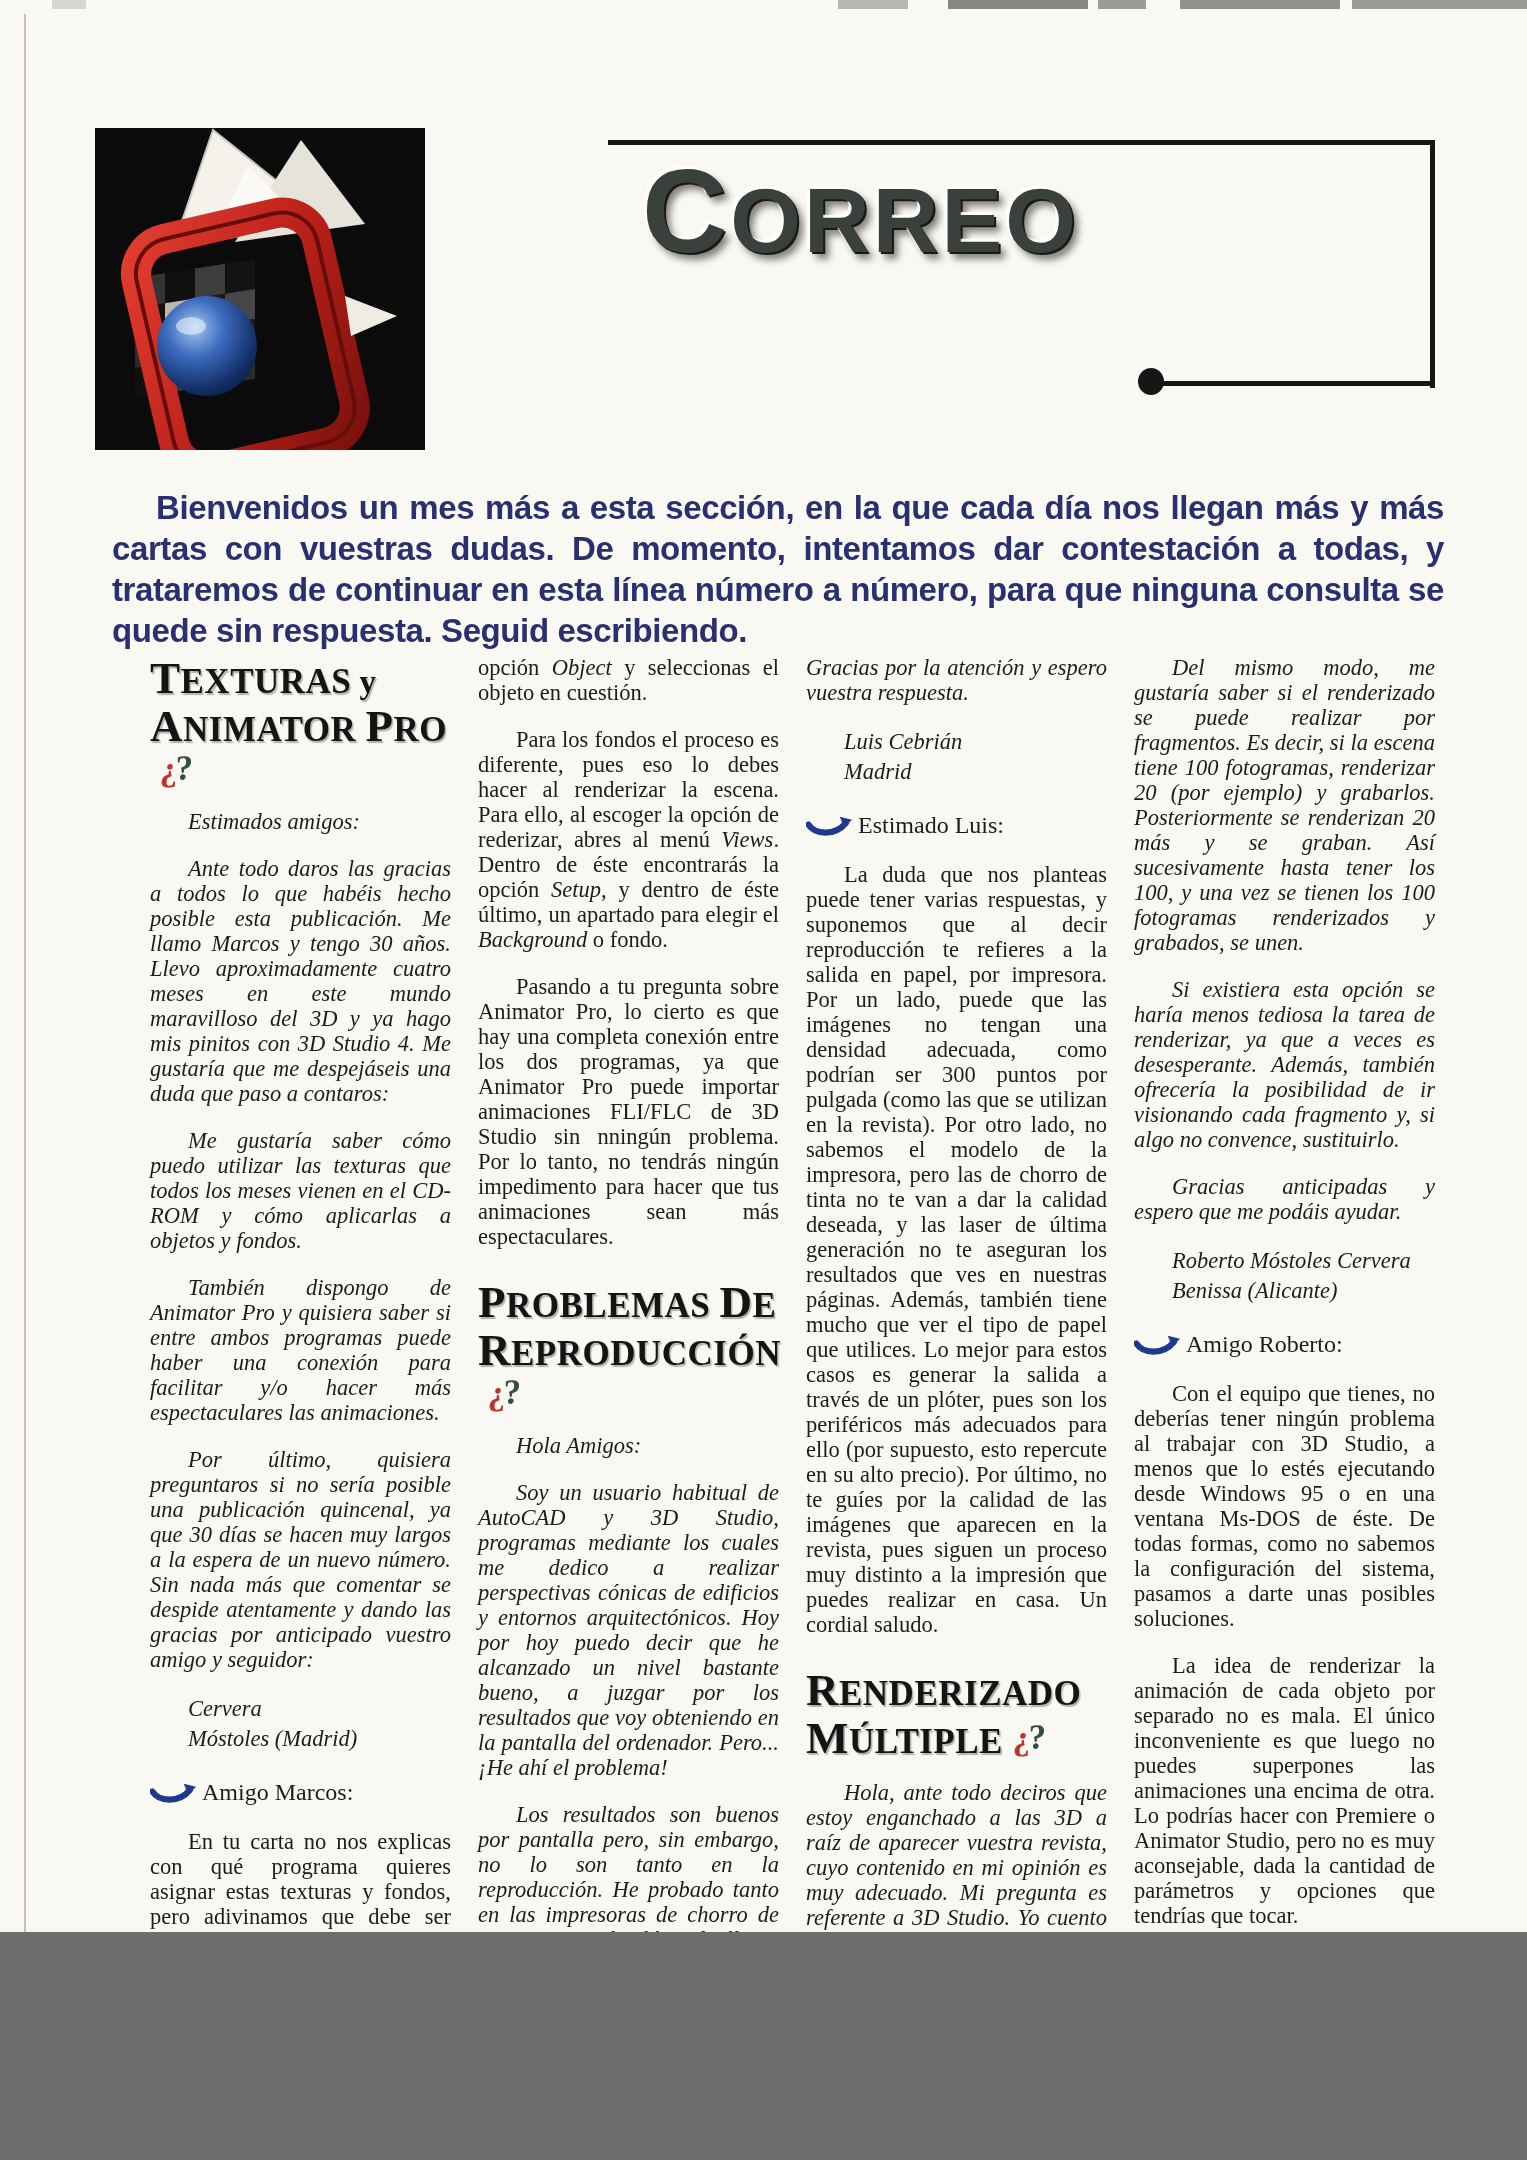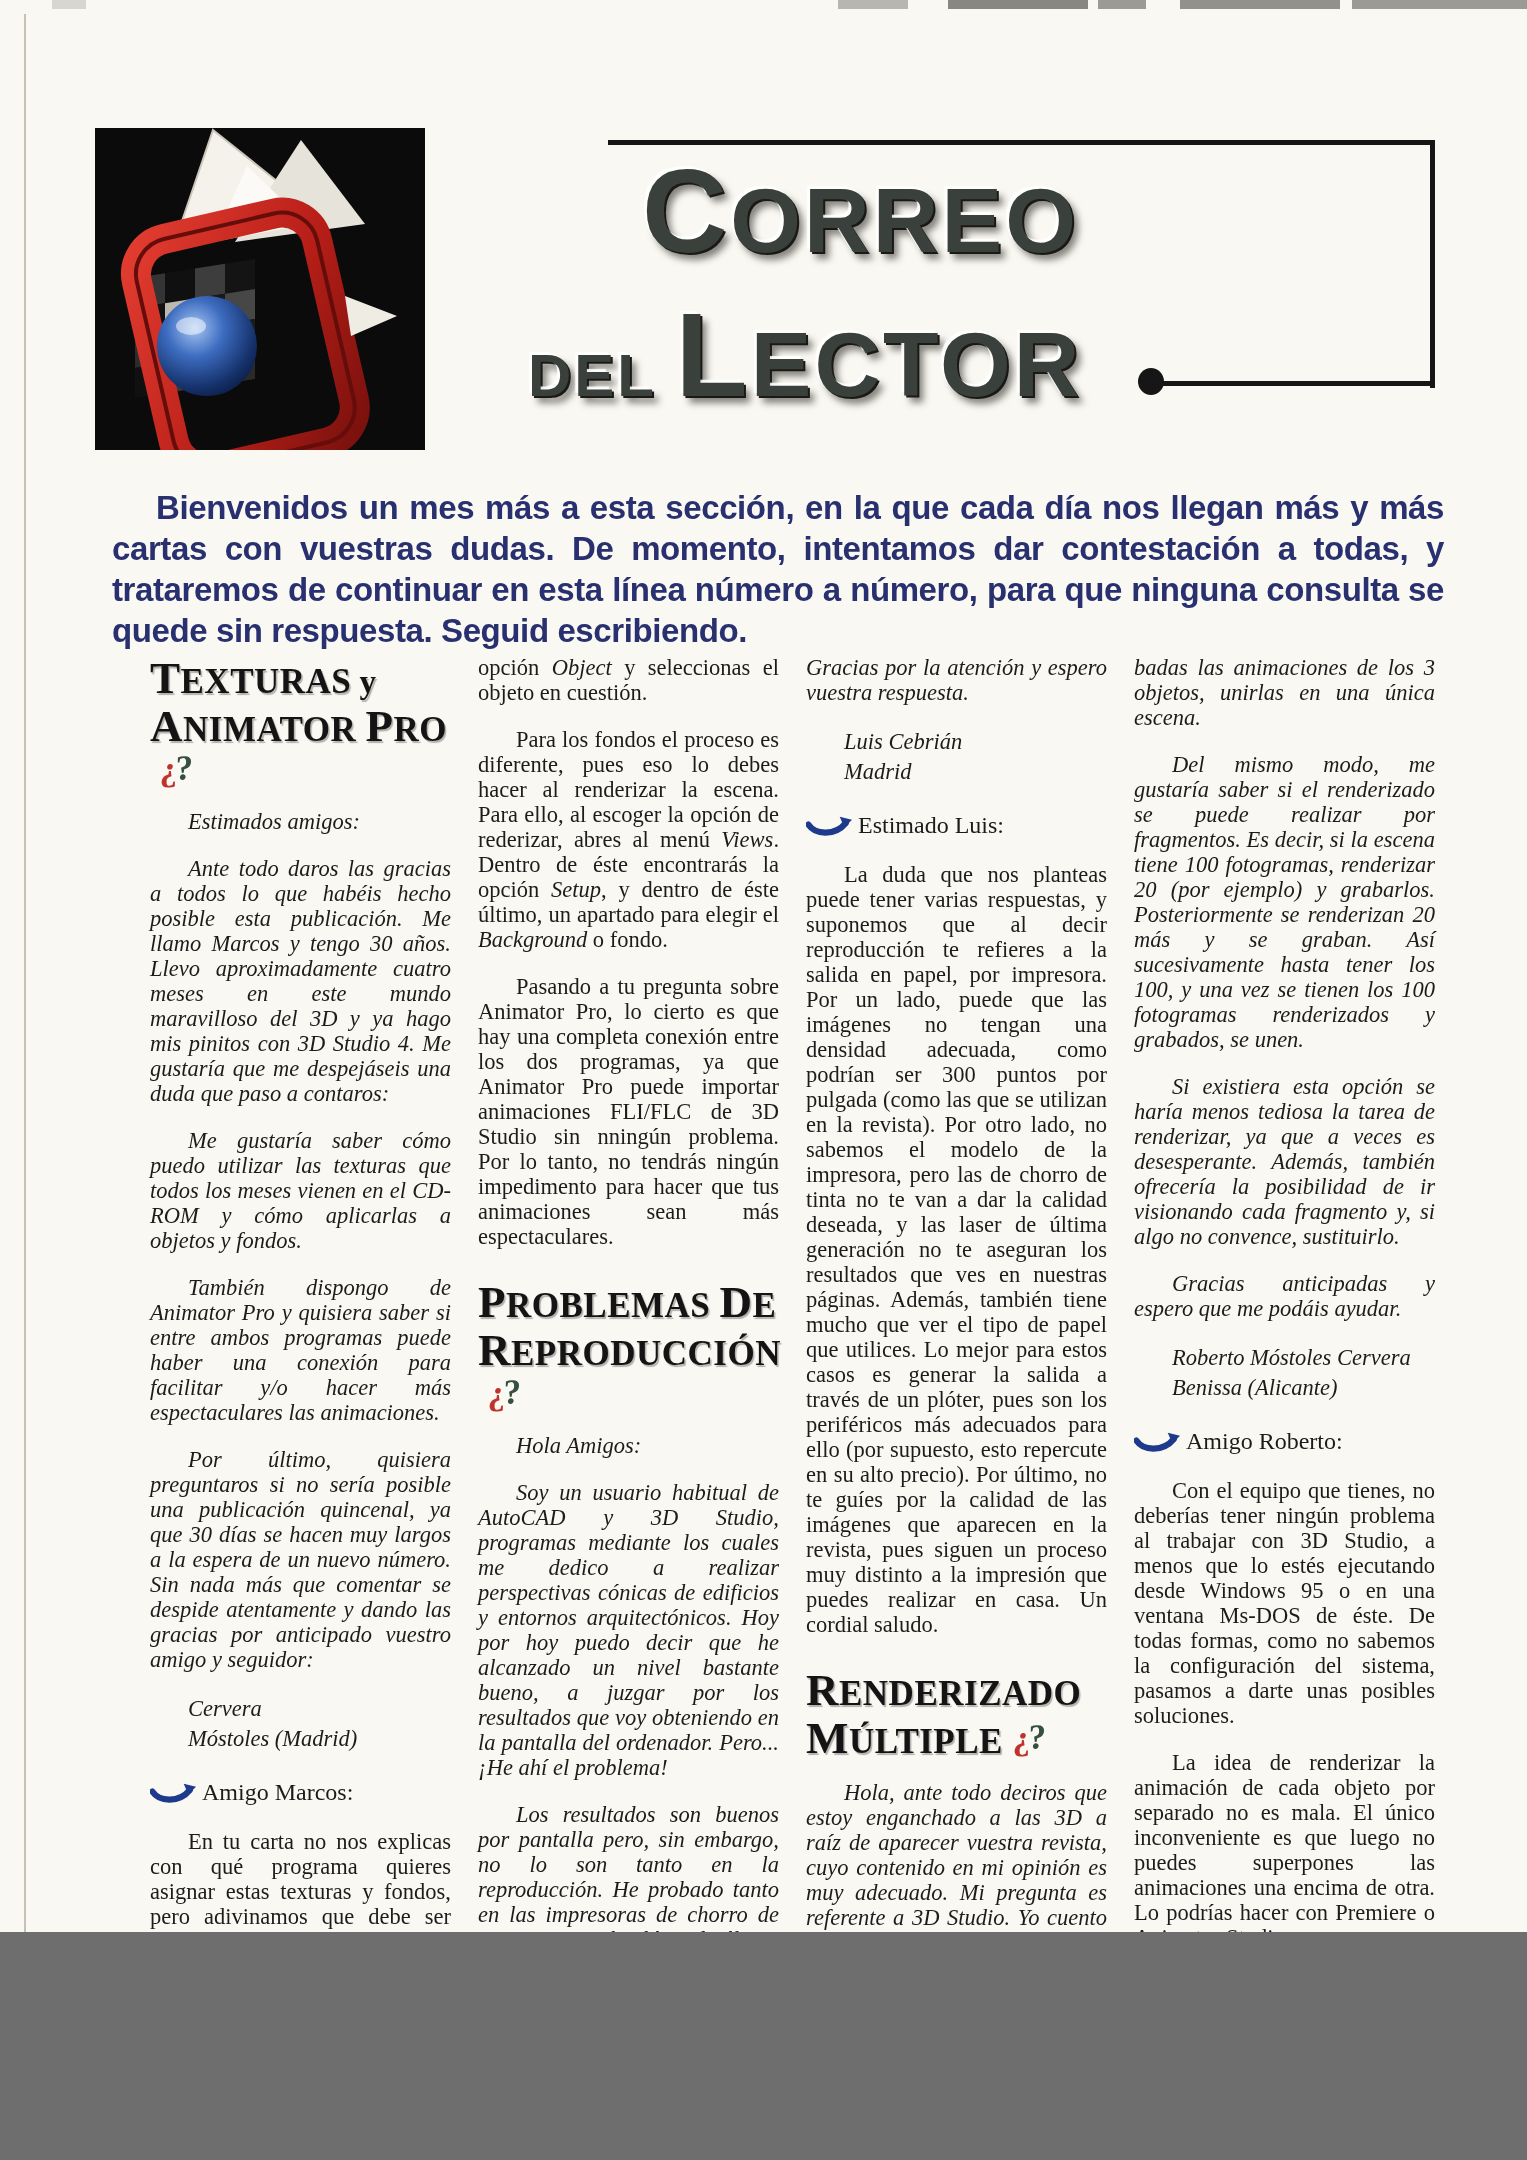--- a/index.html
+++ b/index.html
@@ -128,21 +128,20 @@
       <ellipse cx="96" cy="198" rx="15" ry="9" fill="rgba(255,255,255,0.5)"></ellipse>
     </svg>
   </div>
 
   <div class="rule-top"></div>
   <div class="rule-right"></div>
   <div class="rule-mid"></div>
   <div class="title-bullet"></div>
 
   <div class="title-l1"><span class="t-ini">C</span><span class="t-rest">ORREO</span></div>
-  <div class="title-l2"><span class="t-mid">DEL </span><span class="t-ini">L</span><span class="t-rest">ECTOR</span></div>
 
   <div class="intro">Bienvenidos un mes más a esta sección, en la que cada día nos llegan más y más cartas con vuestras dudas. De momento, intentamos dar contestación a todas, y trataremos de continuar en esta línea número a número, para que ninguna consulta se quede sin respuesta. Seguid escribiendo.</div>
 
   <div class="cols">
 
     <div class="col">
       <h2 class="sec-h">
         <span class="hline"><span class="ini">T</span><span>EXTURAS</span><span class="low"> y</span></span>
         <span class="hline"><span><span class="ini">A</span><span>NIMATOR </span><span class="ini">P</span><span>RO</span></span><span class="qicon"><span class="q1">¿</span><span class="q2">?</span></span></span>
       </h2>
@@ -199,21 +198,20 @@
         <p>La duda que nos planteas puede tener varias respuestas, y suponemos que al decir reproducción te refieres a la salida en papel, por impresora. Por un lado, puede que las imágenes no tengan una densidad adecuada, como podrían ser 300 puntos por pulgada (como las que se utilizan en la revista). Por otro lado, no sabemos el modelo de la impresora, pero las de chorro de tinta no te van a dar la calidad deseada, y las laser de última generación no te aseguran los resultados que ves en nuestras páginas. Además, también tiene mucho que ver el tipo de papel que utilices. Lo mejor para estos casos es generar la salida a través de un plóter, pues son los periféricos más adecuados para ello (por supuesto, esto repercute en su alto precio). Por último, no te guíes por la calidad de las imágenes que aparecen en la revista, pues siguen un proceso muy distinto a la impresión que puedes realizar en casa. Un cordial saludo.</p>
       </div>
       <h2 class="sec-h mid">
         <span class="hline"><span class="ini">R</span><span>ENDERIZADO</span></span>
         <span class="hline"><span><span class="ini">M</span><span>ÚLTIPLE</span></span><span class="qicon"><span class="q1">¿</span><span class="q2">?</span></span></span>
       </h2>
       <p class="letter">Hola, ante todo deciros que estoy enganchado a las 3D a raíz de aparecer vuestra revista, cuyo contenido en mi opinión es muy adecuado. Mi pregunta es referente a 3D Studio. Yo cuento con un Pentium 200 MMX con 64 MB de RAM. Aún con este equipo, a la hora de realizar el renderizado de una animación un poco compleja el tiempo se hace interminable. Quisiera saber si existe alguna forma de, por ejemplo, si en una escena hay 3 objetos animados, renderizar cada uno por separado y, una vez renderizadas y gra-</p>
     </div>
 
     <div class="col">
-      <p class="letter noind">badas las animaciones de los 3 objetos, unirlas en una única escena.</p>
       <p class="letter">Del mismo modo, me gustaría saber si el renderizado se puede realizar por fragmentos. Es decir, si la escena tiene 100 fotogramas, renderizar 20 (por ejemplo) y grabarlos. Posteriormente se renderizan 20 más y se graban. Así sucesivamente hasta tener los 100, y una vez se tienen los 100 fotogramas renderizados y grabados, se unen.</p>
       <p class="letter">Si existiera esta opción se haría menos tediosa la tarea de renderizar, ya que a veces es desesperante. Además, también ofrecería la posibilidad de ir visionando cada fragmento y, si algo no convence, sustituirlo.</p>
       <p class="letter">Gracias anticipadas y espero que me podáis ayudar.</p>
       <div class="sig">
         <div>Roberto Móstoles Cervera</div>
         <div>Benissa (Alicante)</div>
       </div>
       <div class="reply-line">
         <svg width="46" height="22" viewBox="0 0 60 28">
           <path d="M3,12 C12,26 38,27 52,10" fill="none" stroke="#1d3a8c" stroke-width="8" stroke-linecap="round"></path>

